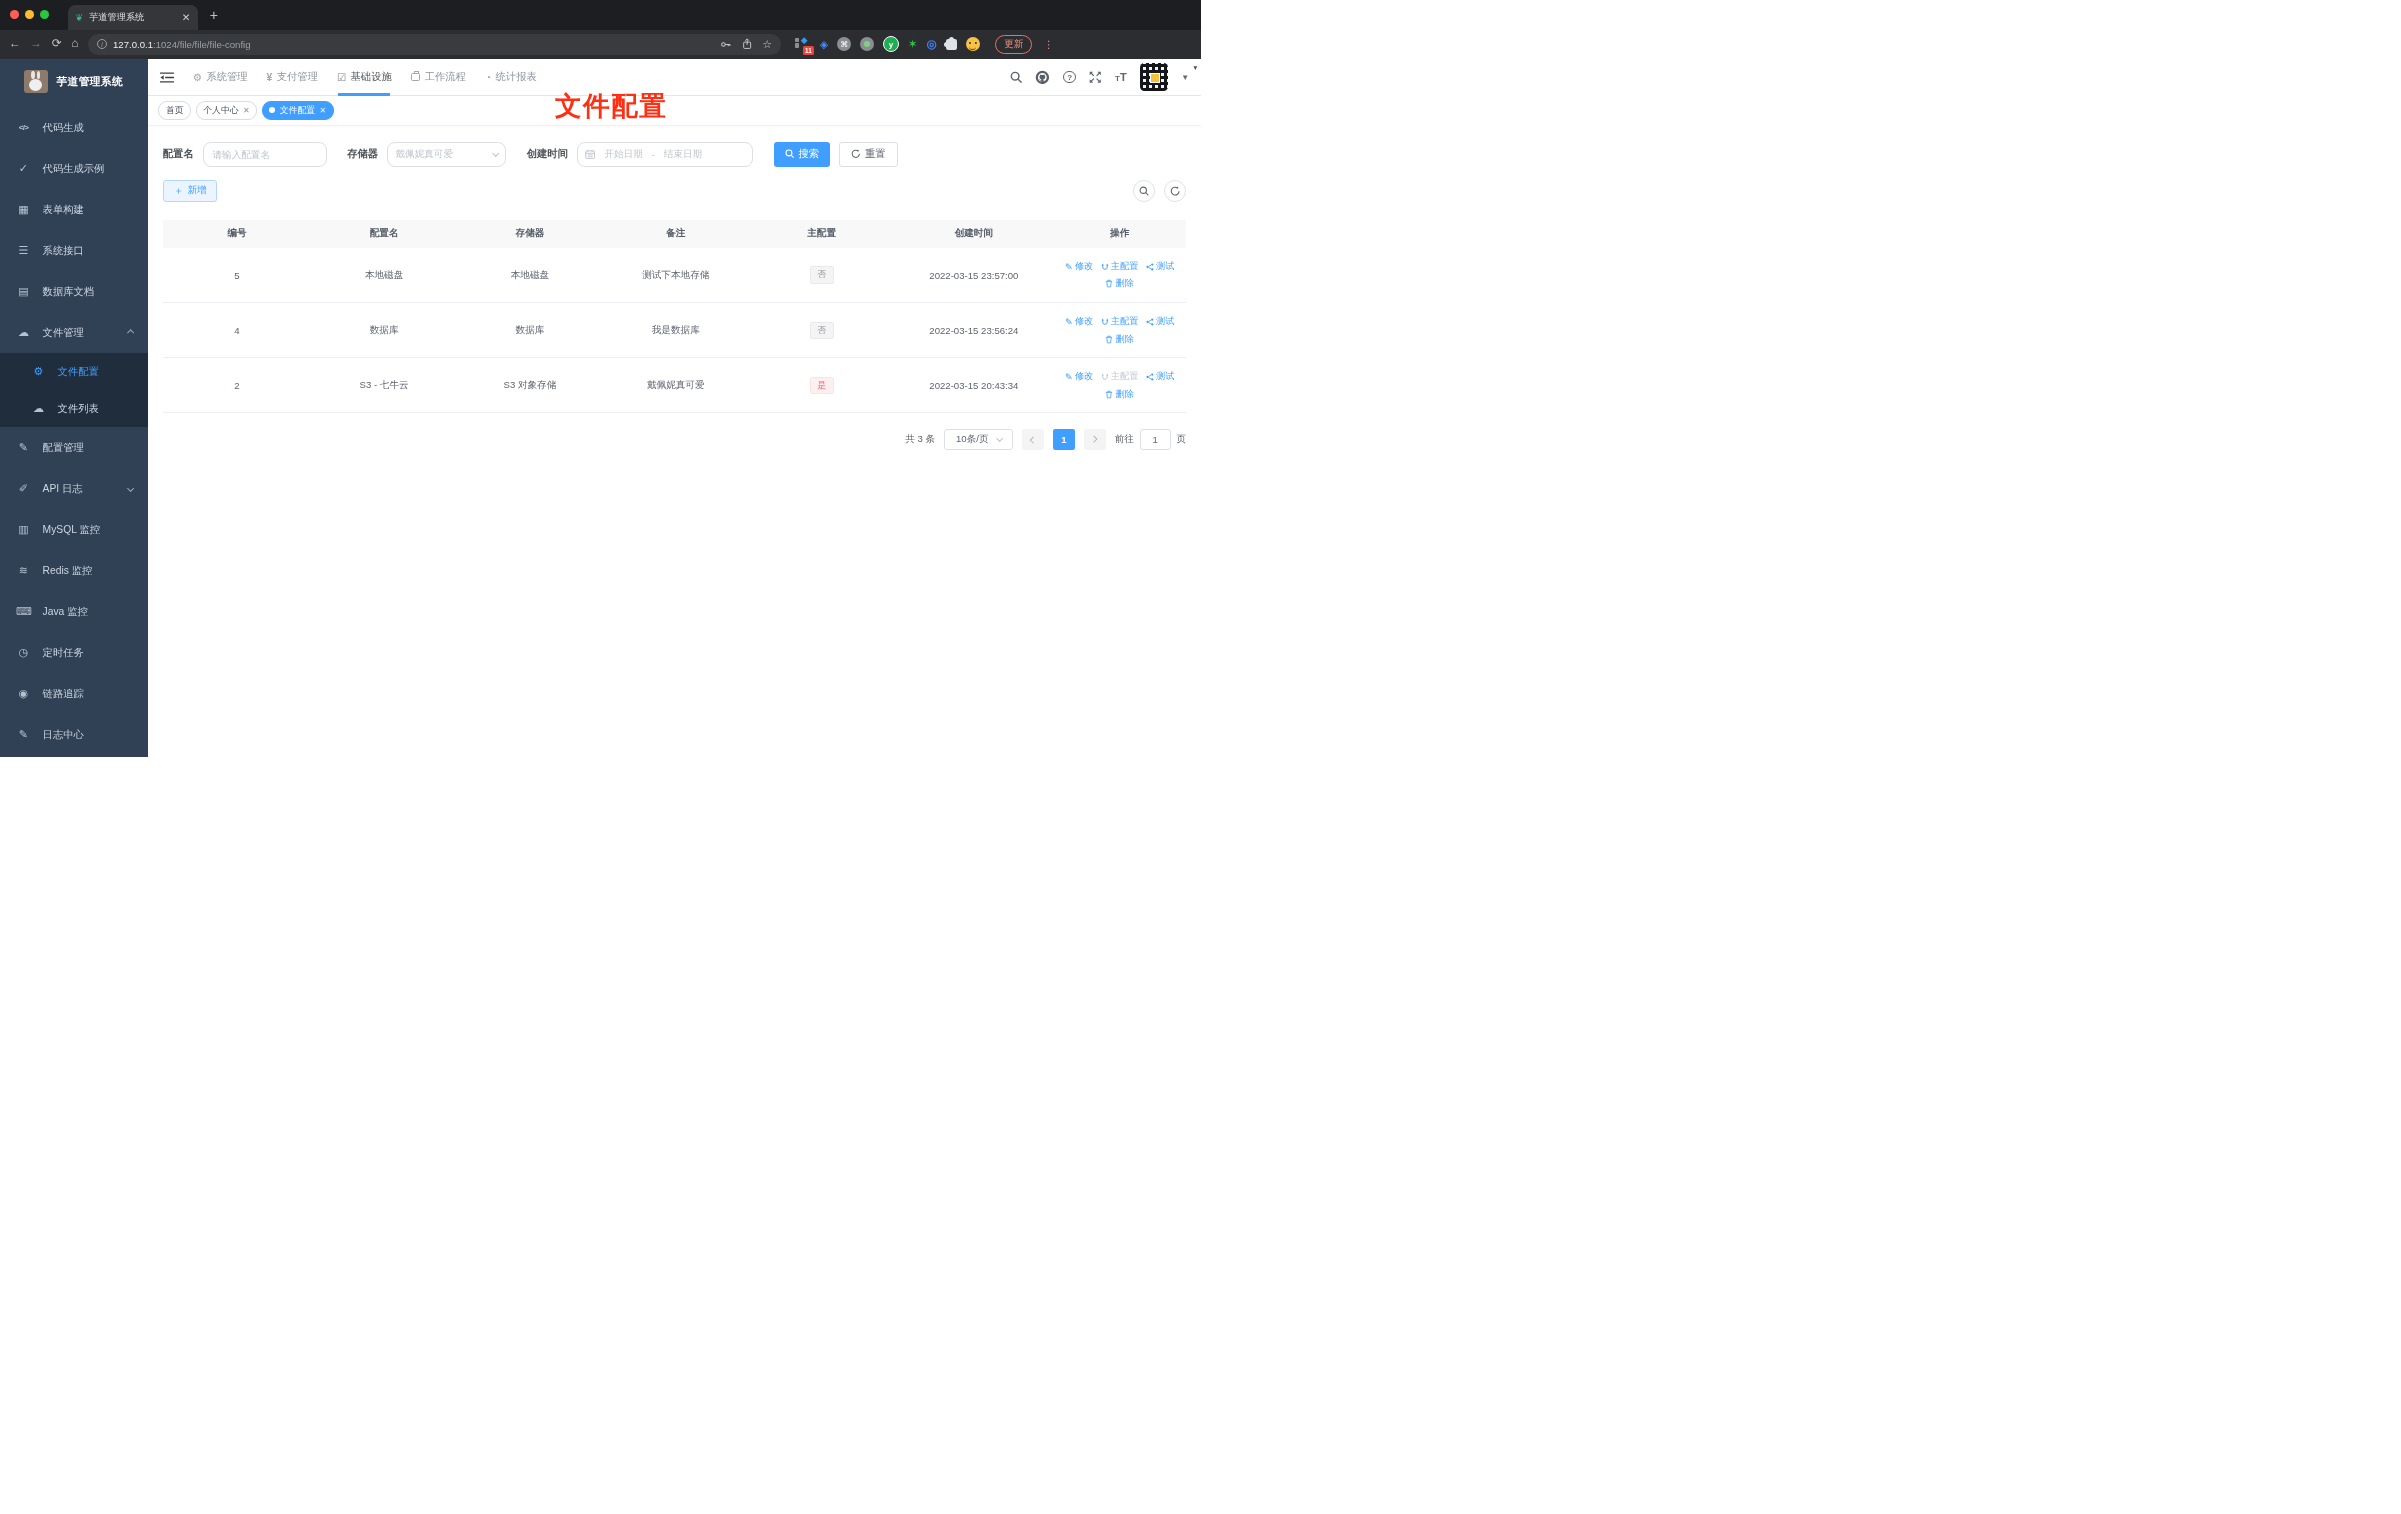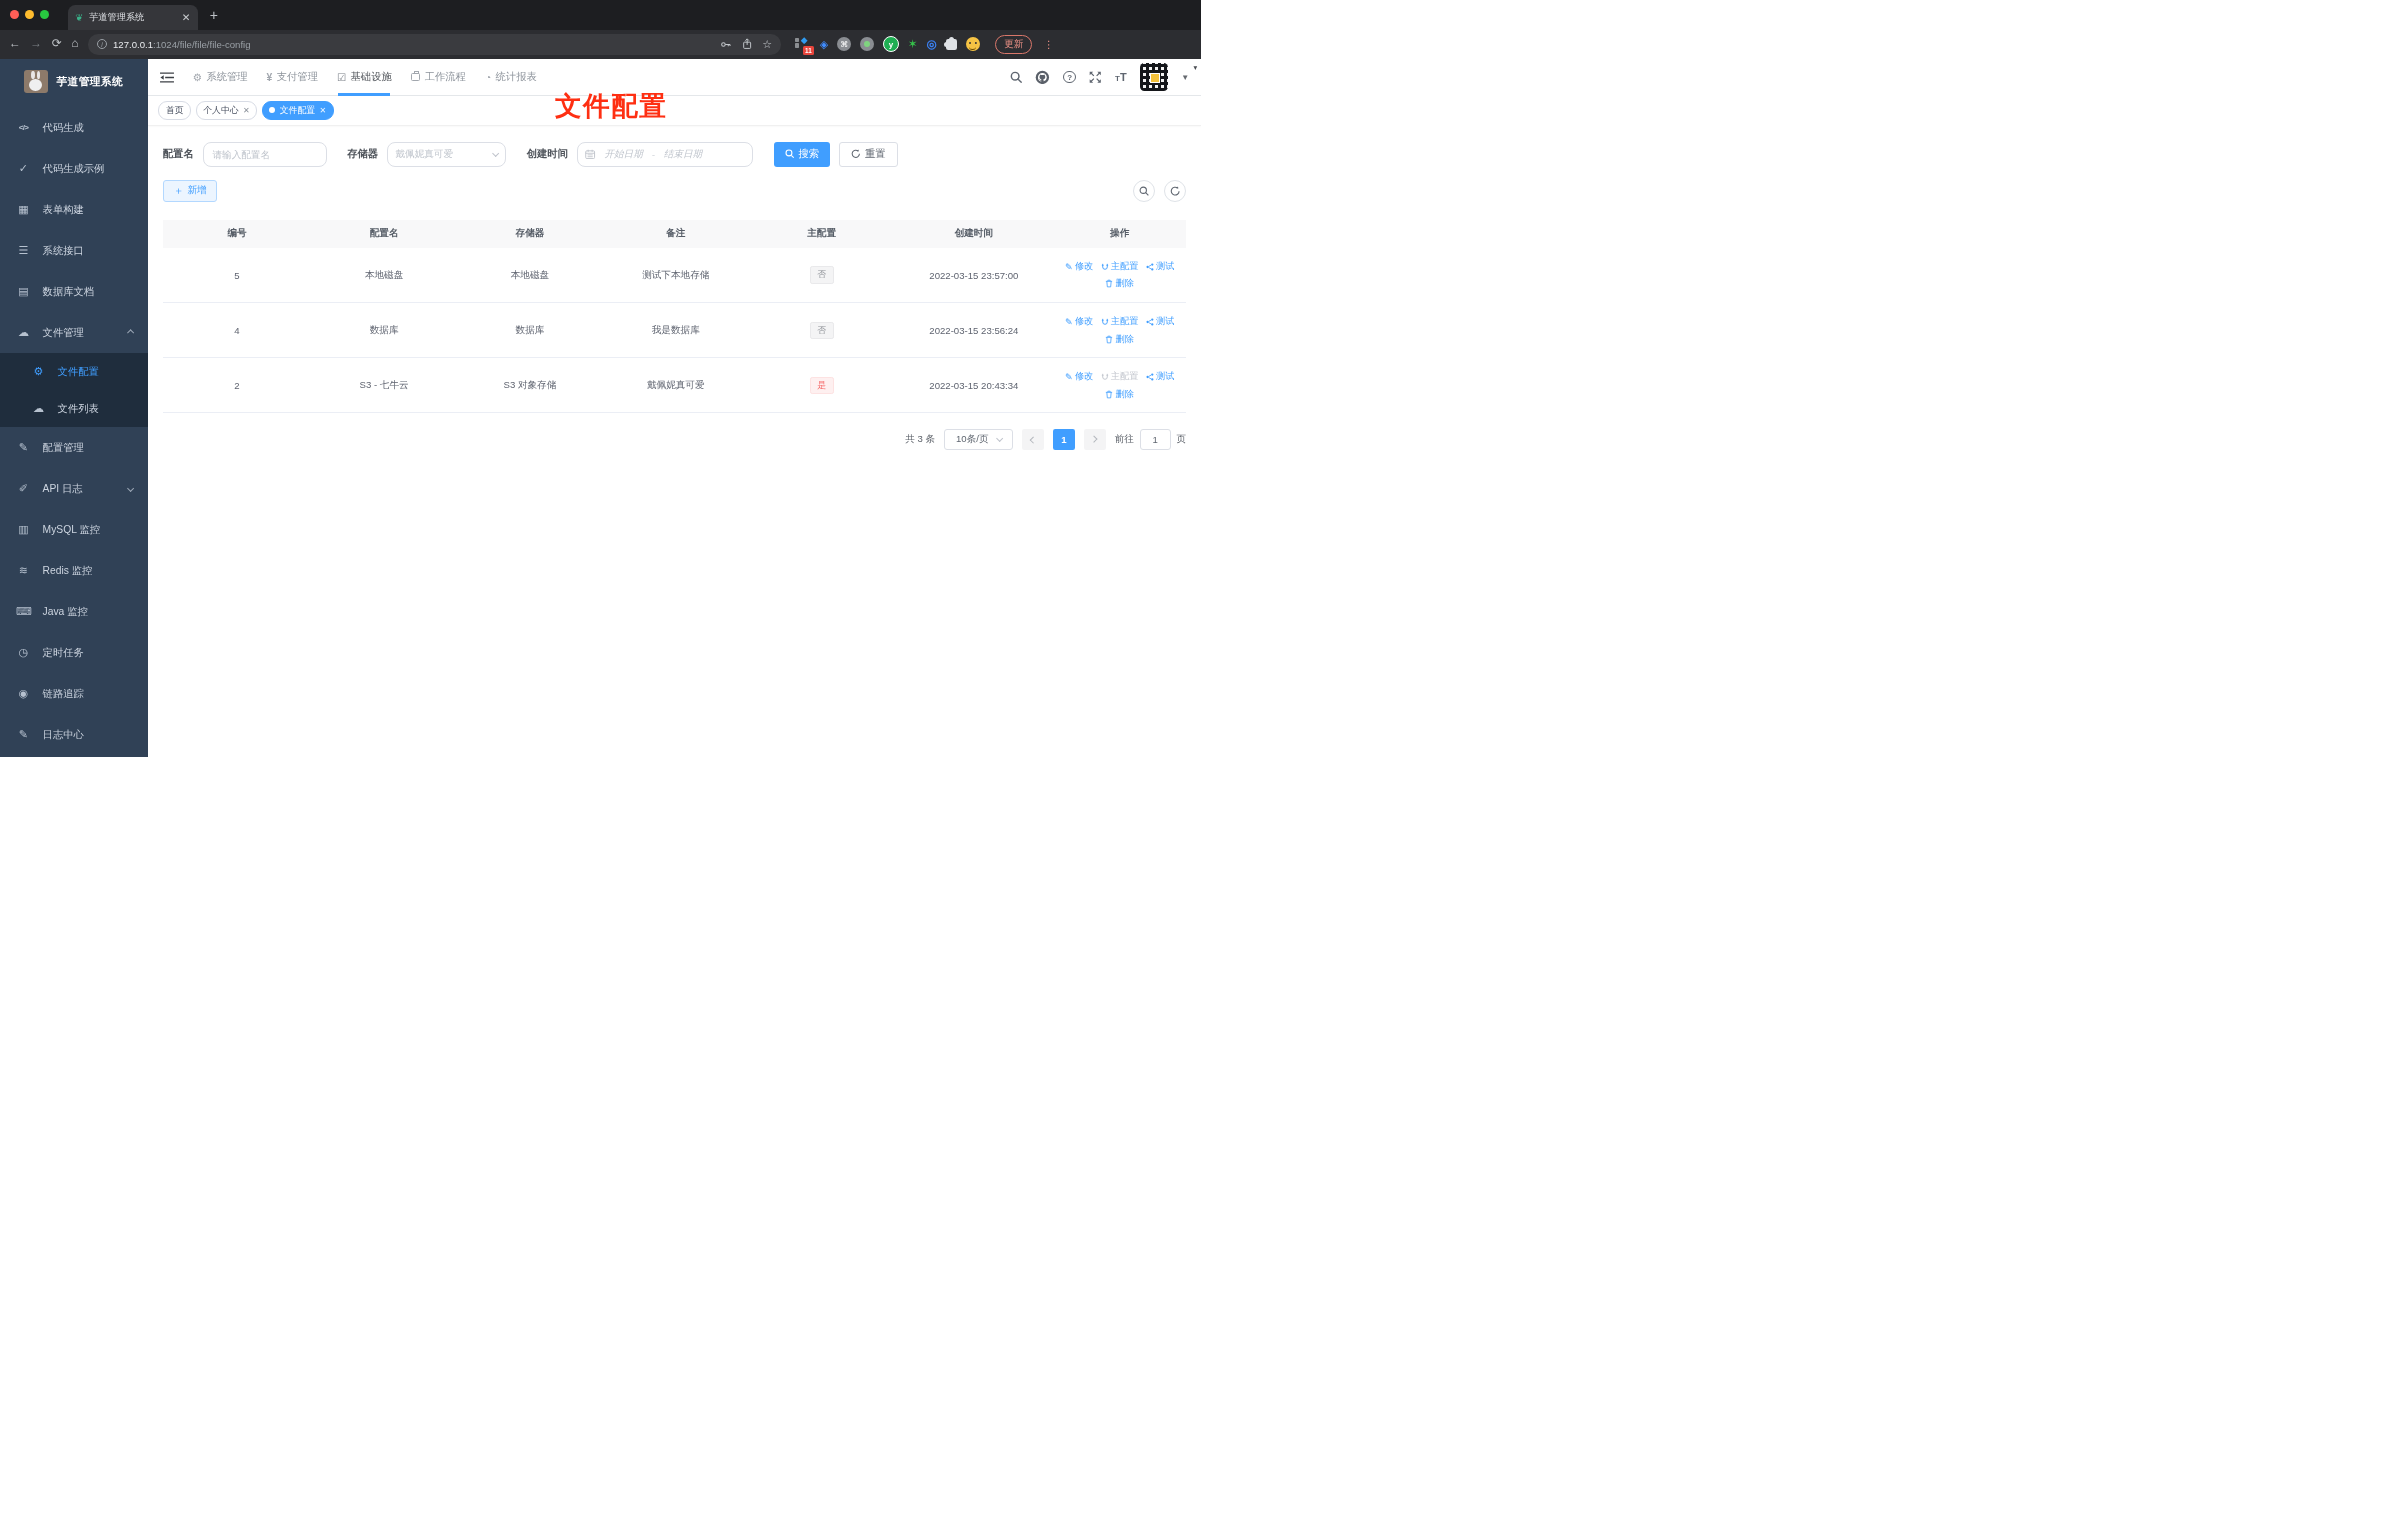--- a/index.html
+++ b/index.html
@@ -124,21 +124,21 @@
   .flabel { font-size:10.3px; font-weight:700; color:#4e535a; white-space:nowrap; }
   .inp, .sel, .dates { height:25px; border:0.7px solid #dcdfe6; border-radius:8px; background:#fff;
     font-size:9.6px; color:#606266; }
   .inp { width:124px; padding:0 8.9px; outline:none; }
   .inp::placeholder { color:#bfc4cc; }
   .sel { width:119px; display:flex; align-items:center; justify-content:space-between;
     padding:0 7.4px; color:#bfc4cc; }
   .schev { width:5.2px; height:5.2px; border-right:1px solid #c0c4cc; border-bottom:1px solid #c0c4cc;
     transform:rotate(45deg) translateY(-1.5px); }
   .dates { width:176px; display:flex; align-items:center; gap:8.9px; padding:0 7.4px; color:#bfc4cc; }
-  .dates .ph { flex:0 0 auto;font-style:italic; }
+  .dates .ph { flex:0 0 auto; }
   .btn { height:25px; border-radius:3px; font-size:10.3px; display:inline-flex; align-items:center;
     gap:4.4px; padding:0 11px; border:none; cursor:pointer; }
   .btn-primary { background:#409eff; color:#fff; }
   .btn-plain { background:#fff; border:0.7px solid #dcdfe6; color:#5f6670; margin-left:8.9px; }
 
   .actions-row { margin-top:13.3px; display:flex; align-items:center; }
   .btn-add { height:22px; background:#ecf5ff; border:0.7px solid #b3d8ff; color:#409eff;
     border-radius:3px; font-size:9.6px; display:inline-flex; align-items:center; gap:3.7px; padding:0 9.6px; }
   .btn-add .plus { font-size:10.3px; }
   .rights { margin-left:auto; display:flex; gap:8.9px; }

